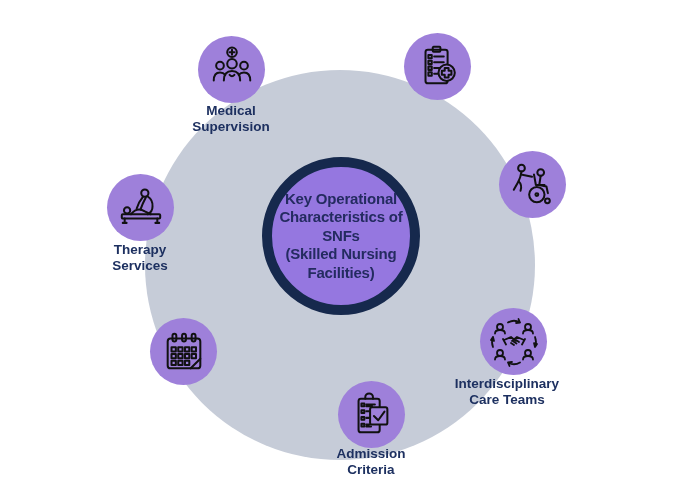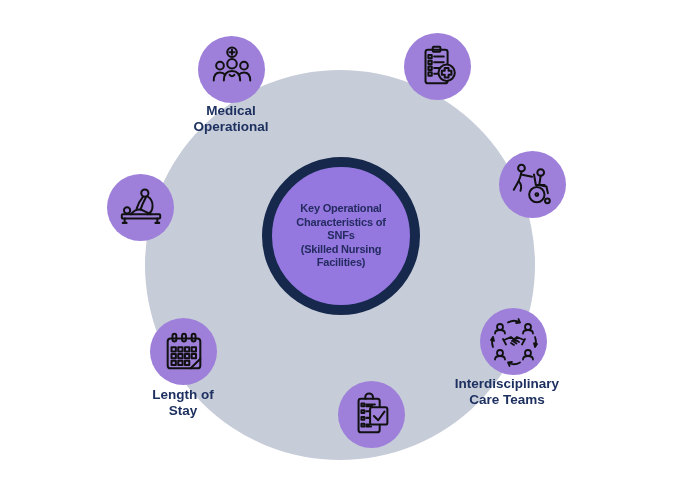--- a/index.html
+++ b/index.html
@@ -13,21 +13,21 @@
     border-radius:50%; background:#c6ccd8; z-index:1;
   }
   .center-circle {
     position:absolute; left:262px; top:157px; width:158px; height:158px;
     box-sizing:border-box; border-radius:50%;
     background:#9577e0; border:10px solid #16294d;
     display:flex; align-items:center; justify-content:center;
     text-align:center; z-index:3;
   }
   .center-title {
-    white-space:pre-line; font-weight:bold; font-size:11px; line-height:1.24;
+    white-space:pre-line; font-weight:bold; font-size:15px; line-height:1.24;
     color:#242b60; letter-spacing:-0.2px; width:150px;
   }
   .icon-circle {
     position:absolute; width:67px; height:67px; border-radius:50%;
     background:#9e80da; z-index:4;
     display:flex; align-items:center; justify-content:center;
   }
   .node-label {
     position:absolute; z-index:4; text-align:center; white-space:pre-line;
     font-weight:bold; font-size:13.5px; line-height:1.22; color:#1d3060;
@@ -65,21 +65,21 @@
       <circle cx="25" cy="41" r="8"></circle>
       <path d="M12 72 Q12 55 25 55 Q32 55 36 60"></path>
       <circle cx="75" cy="41" r="8"></circle>
       <path d="M88 72 Q88 55 75 55 Q68 55 64 60"></path>
       <circle cx="50" cy="37" r="10"></circle>
       <path d="M33 72 Q33 52 50 52 Q67 52 67 72"></path>
       <path d="M45 60 Q50 66 55 60"></path>
     </svg>
   </div>
   <div class="node-label l-medical">Medical
-Operational</div>
+Supervision</div>
 
   <div class="icon-circle c-careplan">
     <svg class="glyph" width="48" height="48" viewBox="0 0 100 100">
       <rect x="24" y="14" width="46" height="70" rx="5"></rect>
       <rect x="39" y="8" width="16" height="10" rx="2"></rect>
       <rect x="30" y="25" width="7" height="7"></rect>
       <path d="M42 28 H62"></path>
       <rect x="30" y="37" width="7" height="7"></rect>
       <path d="M42 40 H62"></path>
       <rect x="30" y="49" width="7" height="7"></rect>
@@ -139,20 +139,22 @@
       <rect x="28" y="40" width="6" height="6"></rect>
       <path d="M38 42 h8"></path>
       <rect x="28" y="54" width="6" height="6"></rect>
       <path d="M38 56 h6"></path>
       <rect x="28" y="68" width="6" height="6"></rect>
       <path d="M38 70 h6 M38 74 h10"></path>
       <rect x="46" y="34" width="36" height="36" rx="4" fill="#9e80da"></rect>
       <path d="M54 52 l9 9 L76 43"></path>
     </svg>
   </div>
+  <div class="node-label l-admission">Admission
+Criteria</div>
 
   <div class="icon-circle c-length">
     <svg class="glyph" width="48" height="48" viewBox="0 0 100 100">
       <rect x="16" y="22" width="68" height="62" rx="6"></rect>
       <rect x="26" y="12" width="8" height="16" rx="4"></rect>
       <rect x="46" y="12" width="8" height="16" rx="4"></rect>
       <rect x="66" y="12" width="8" height="16" rx="4"></rect>
       <rect x="24" y="40" width="9" height="9"></rect>
         <rect x="38" y="40" width="9" height="9"></rect>
         <rect x="52" y="40" width="9" height="9"></rect>
@@ -160,29 +162,29 @@
       <rect x="24" y="54" width="9" height="9"></rect>
         <rect x="38" y="54" width="9" height="9"></rect>
         <rect x="52" y="54" width="9" height="9"></rect>
         <rect x="66" y="54" width="9" height="9"></rect>
       <rect x="24" y="68" width="9" height="9"></rect>
         <rect x="38" y="68" width="9" height="9"></rect>
         <rect x="52" y="68" width="9" height="9"></rect>
       <path d="M84 64 L64 84"></path>
     </svg>
   </div>
-  <div class="node-label l-length">Length of
-Stay</div>
 
   <div class="icon-circle c-therapy">
     <svg class="glyph" width="48" height="48" viewBox="0 0 100 100">
       <rect x="10" y="63" width="80" height="9" rx="2"></rect>
       <path d="M16 72 v9 M84 72 v9 M12 81 h8 M80 81 h8"></path>
       <circle cx="21" cy="55" r="6.5"></circle>
       <path d="M29 63 Q42 47 58 57 Q64 60 70 63"></path>
       <circle cx="58" cy="19" r="7.5"></circle>
       <path d="M54 27 Q45 38 41 51"></path>
       <path d="M60 28 Q53 41 49 53"></path>
       <path d="M64 26 Q75 33 74 47 Q74 58 64 63"></path>
     </svg>
   </div>
+  <div class="node-label l-therapy">Therapy
+Services</div>
 
 </div>
 
 </body></html>

